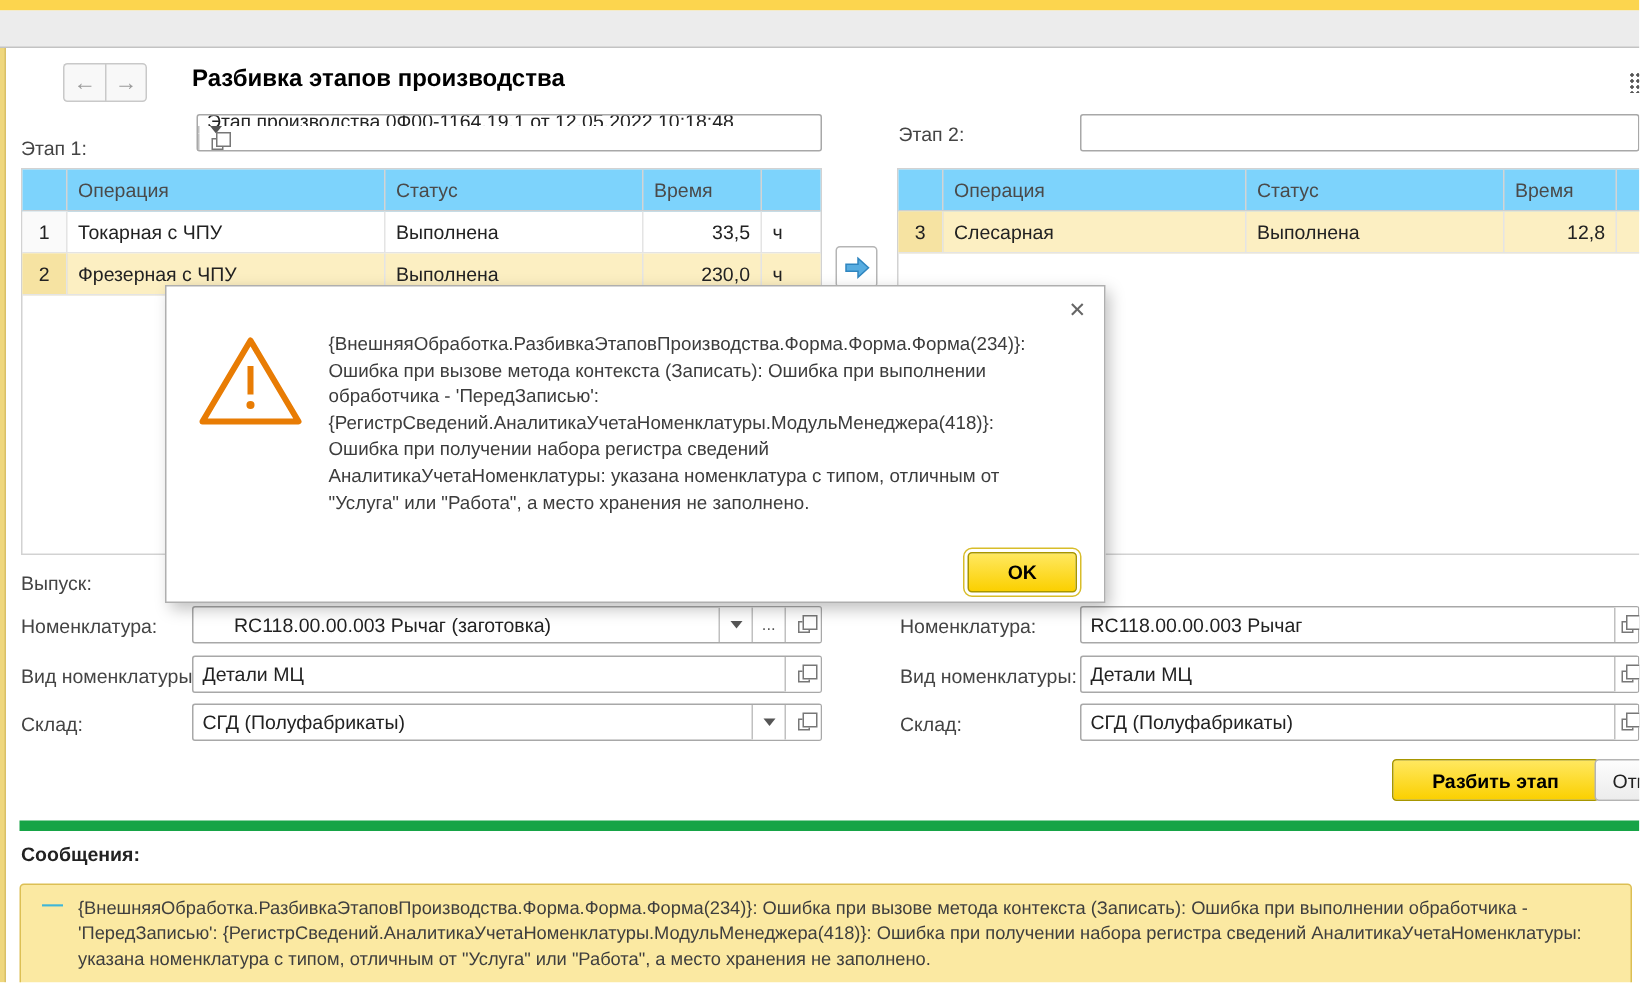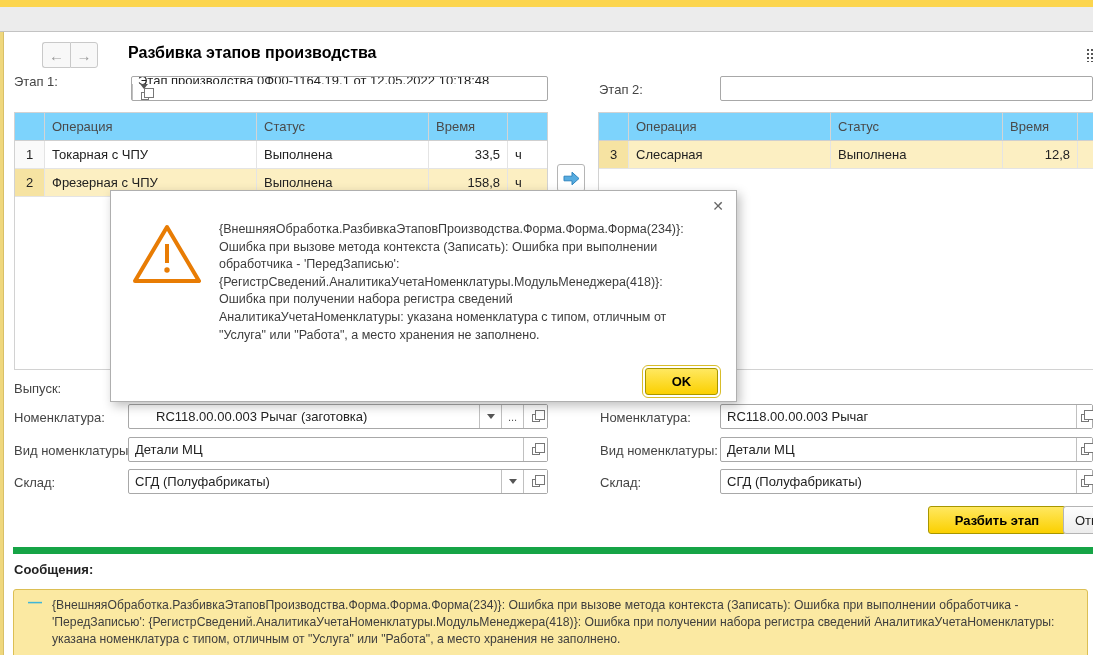--- a/index.html
+++ b/index.html
@@ -74,21 +74,21 @@
     <div class="navbtn">
         <span>←</span>
       </div>
     <div class="navbtn">
         <span>→</span>
       </div>
   </div>
   <div class="abs page-title">Разбивка этапов производства</div>
   <div class="abs more-dots"></div>
 
-  <div class="abs lbl" style="left:14px;top:74px;">Этап 1:</div>
+  <div class="abs lbl" style="left:14px;top:91px;">Этап 1:</div>
   <div class="abs input" style="left:131px;top:76px;width:417px;flex-direction:column;">
     <div class="txt">Этап производства 0Ф00-1164.19.1 от 12.05.2022 10:18:48</div>
     <div class="ibtn">
         <span class="tri"></span>
       </div>
     <div class="ibtn" style="width:24px;">
         <span class="ic-open"></span>
       </div>
   </div>
 
@@ -109,21 +109,21 @@
       <div class="tcell num" style="width:30px;">1</div>
       <div class="tcell" style="width:212px;">Токарная с ЧПУ</div>
       <div class="tcell" style="width:172px;">Выполнена</div>
       <div class="tcell time" style="width:79px;text-align:center;">33,5</div>
       <div class="tcell" style="width:39px;border-right:none;">ч</div>
     </div>
     <div class="trow hl">
       <div class="tcell num" style="width:30px;">2</div>
       <div class="tcell" style="width:212px;">Фрезерная с ЧПУ</div>
       <div class="tcell" style="width:172px;">Выполнена</div>
-      <div class="tcell time" style="width:79px;">158,8</div>
+      <div class="tcell time" style="width:79px;">230,0</div>
       <div class="tcell" style="width:39px;border-right:none;">ч</div>
     </div>
   </div>
 
   <div class="abs move-btn" style="left:557px;top:164px;">
     <svg width="17" height="15" viewBox="0 0 17 15">
       <path d="M1 5.2 h8 V1.2 L16 7.5 L9 13.8 V9.8 H1 Z" fill="#57ace0" stroke="#2f85bf" stroke-width="1"></path>
     </svg>
   </div>
 

